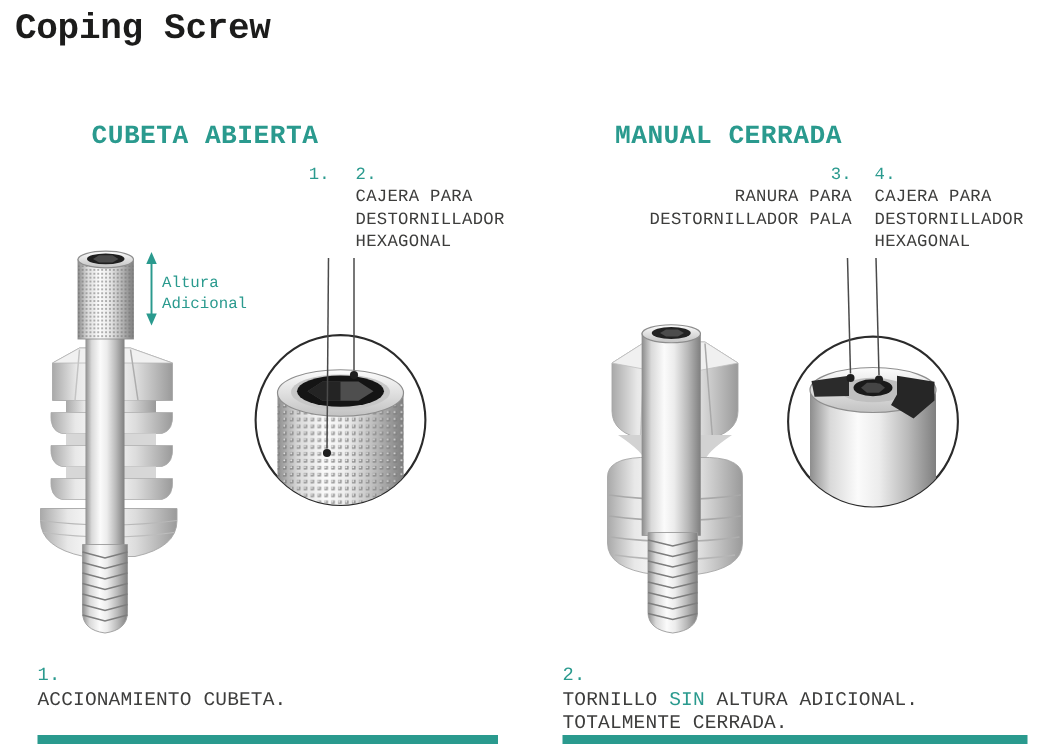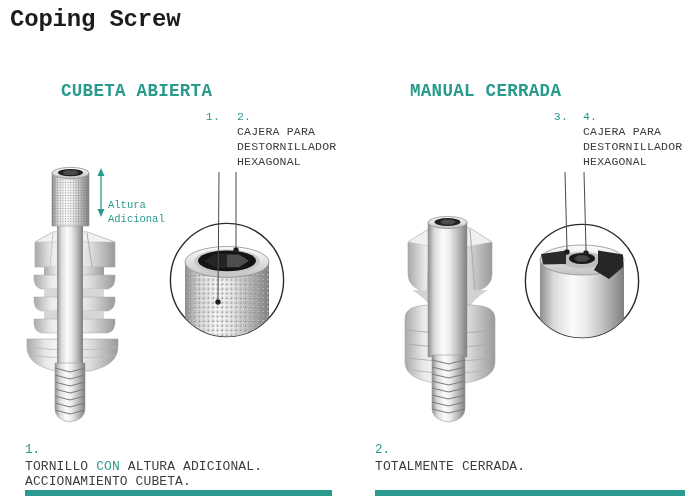--- a/index.html
+++ b/index.html
@@ -6,21 +6,21 @@
   #canvas{
     position:relative;width:700px;height:500px;background:#ffffff;overflow:hidden;
     font-family:Liberation Mono, monospace;color:#3d3d3c;
   }
   .abs{position:absolute;}
   .page-title{left:10px;top:6px;font-size:24px;font-weight:700;color:#1c1c1b;letter-spacing:-0.2px;}
   .sec-heading{top:81px;font-size:17.5px;font-weight:700;color:#2a9a8e;text-align:left;letter-spacing:0.3px;}
   .callout{top:109px;font-size:11.5px;line-height:15px;letter-spacing:0.2px;color:#3d3d3c;}
   .callout .co-num{color:#2a9a8e;}
   .prelines{white-space:pre-line;}
-  .dim-label{left:108px;top:183px;font-size:10.5px;line-height:13.5px;color:#2a9a8e;margin-top:16px;}
+  .dim-label{left:108px;top:183px;font-size:10.5px;line-height:13.5px;color:#2a9a8e;}
   .caption{top:443px;font-size:13px;line-height:15.7px;letter-spacing:0.1px;color:#3d3d3c;}
   .caption .cap-num{color:#2a9a8e;font-size:12.5px;}
   .hl{color:#2a9a8e;}
   .teal-bar{top:490px;height:6px;background:#2a9a8e;}
   svg{display:block;}
   .overlay{pointer-events:none;}
 </style>
 </head>
 <body>
 
@@ -137,20 +137,22 @@
       <ellipse cx="62" cy="42.8" rx="29" ry="10.4" fill="#141414"></ellipse>
       <path d="M40,42.8 L50,36.4 L74,36.4 L84,42.8 L74,49.2 L50,49.2 Z" fill="#4e4e4e"></path>
       <path d="M40,42.8 L50,36.4 L62,36.4 L62,49.2 L50,49.2 Z" fill="#242424"></path>
     </g>
   </svg>
 
   <div class="abs sec-heading" style="left:410px;width:250px;">MANUAL CERRADA</div>
 
   <div class="abs callout" style="left:420px;width:148px;text-align:right;">
     <div class="co-num">3.</div>
+    <div class="prelines">RANURA PARA
+DESTORNILLADOR PALA</div>
   </div>
   <div class="abs callout" style="left:583px;width:125px;">
     <div class="co-num">4.</div>
     <div class="prelines">CAJERA PARA
 DESTORNILLADOR
 HEXAGONAL</div>
   </div>
 
   <svg class="abs" style="left:400px;top:212px;" width="100" height="215" viewBox="0 0 100 215">
 
@@ -225,24 +227,24 @@
     </g>
     <g>
       <line x1="101" y1="174" x2="101" y2="211" stroke="#2a9a8e" stroke-width="1.3"></line>
       <path d="M101,168 L97.5,176 L104.5,176 Z" fill="#2a9a8e"></path>
       <path d="M101,217 L97.5,209 L104.5,209 Z" fill="#2a9a8e"></path>
     </g>
   </svg>
 
   <div class="abs caption" style="left:25px;width:320px;">
     <div class="cap-num">1.</div>
-    <div><span>TORNILLO </span><span class="hl">CON</span><span> ALTURA ADICIONAL.</span></div>
     <div>ACCIONAMIENTO CUBETA.</div>
   </div>
   <div class="abs teal-bar" style="left:25px;width:307px;"></div>
 
   <div class="abs caption" style="left:375px;width:320px;">
     <div class="cap-num">2.</div>
+    <div><span>TORNILLO </span><span class="hl">SIN</span><span> ALTURA ADICIONAL.</span></div>
     <div>TOTALMENTE CERRADA.</div>
   </div>
   <div class="abs teal-bar" style="left:375px;width:310px;"></div>
 
 </div>
 
 </body></html>

